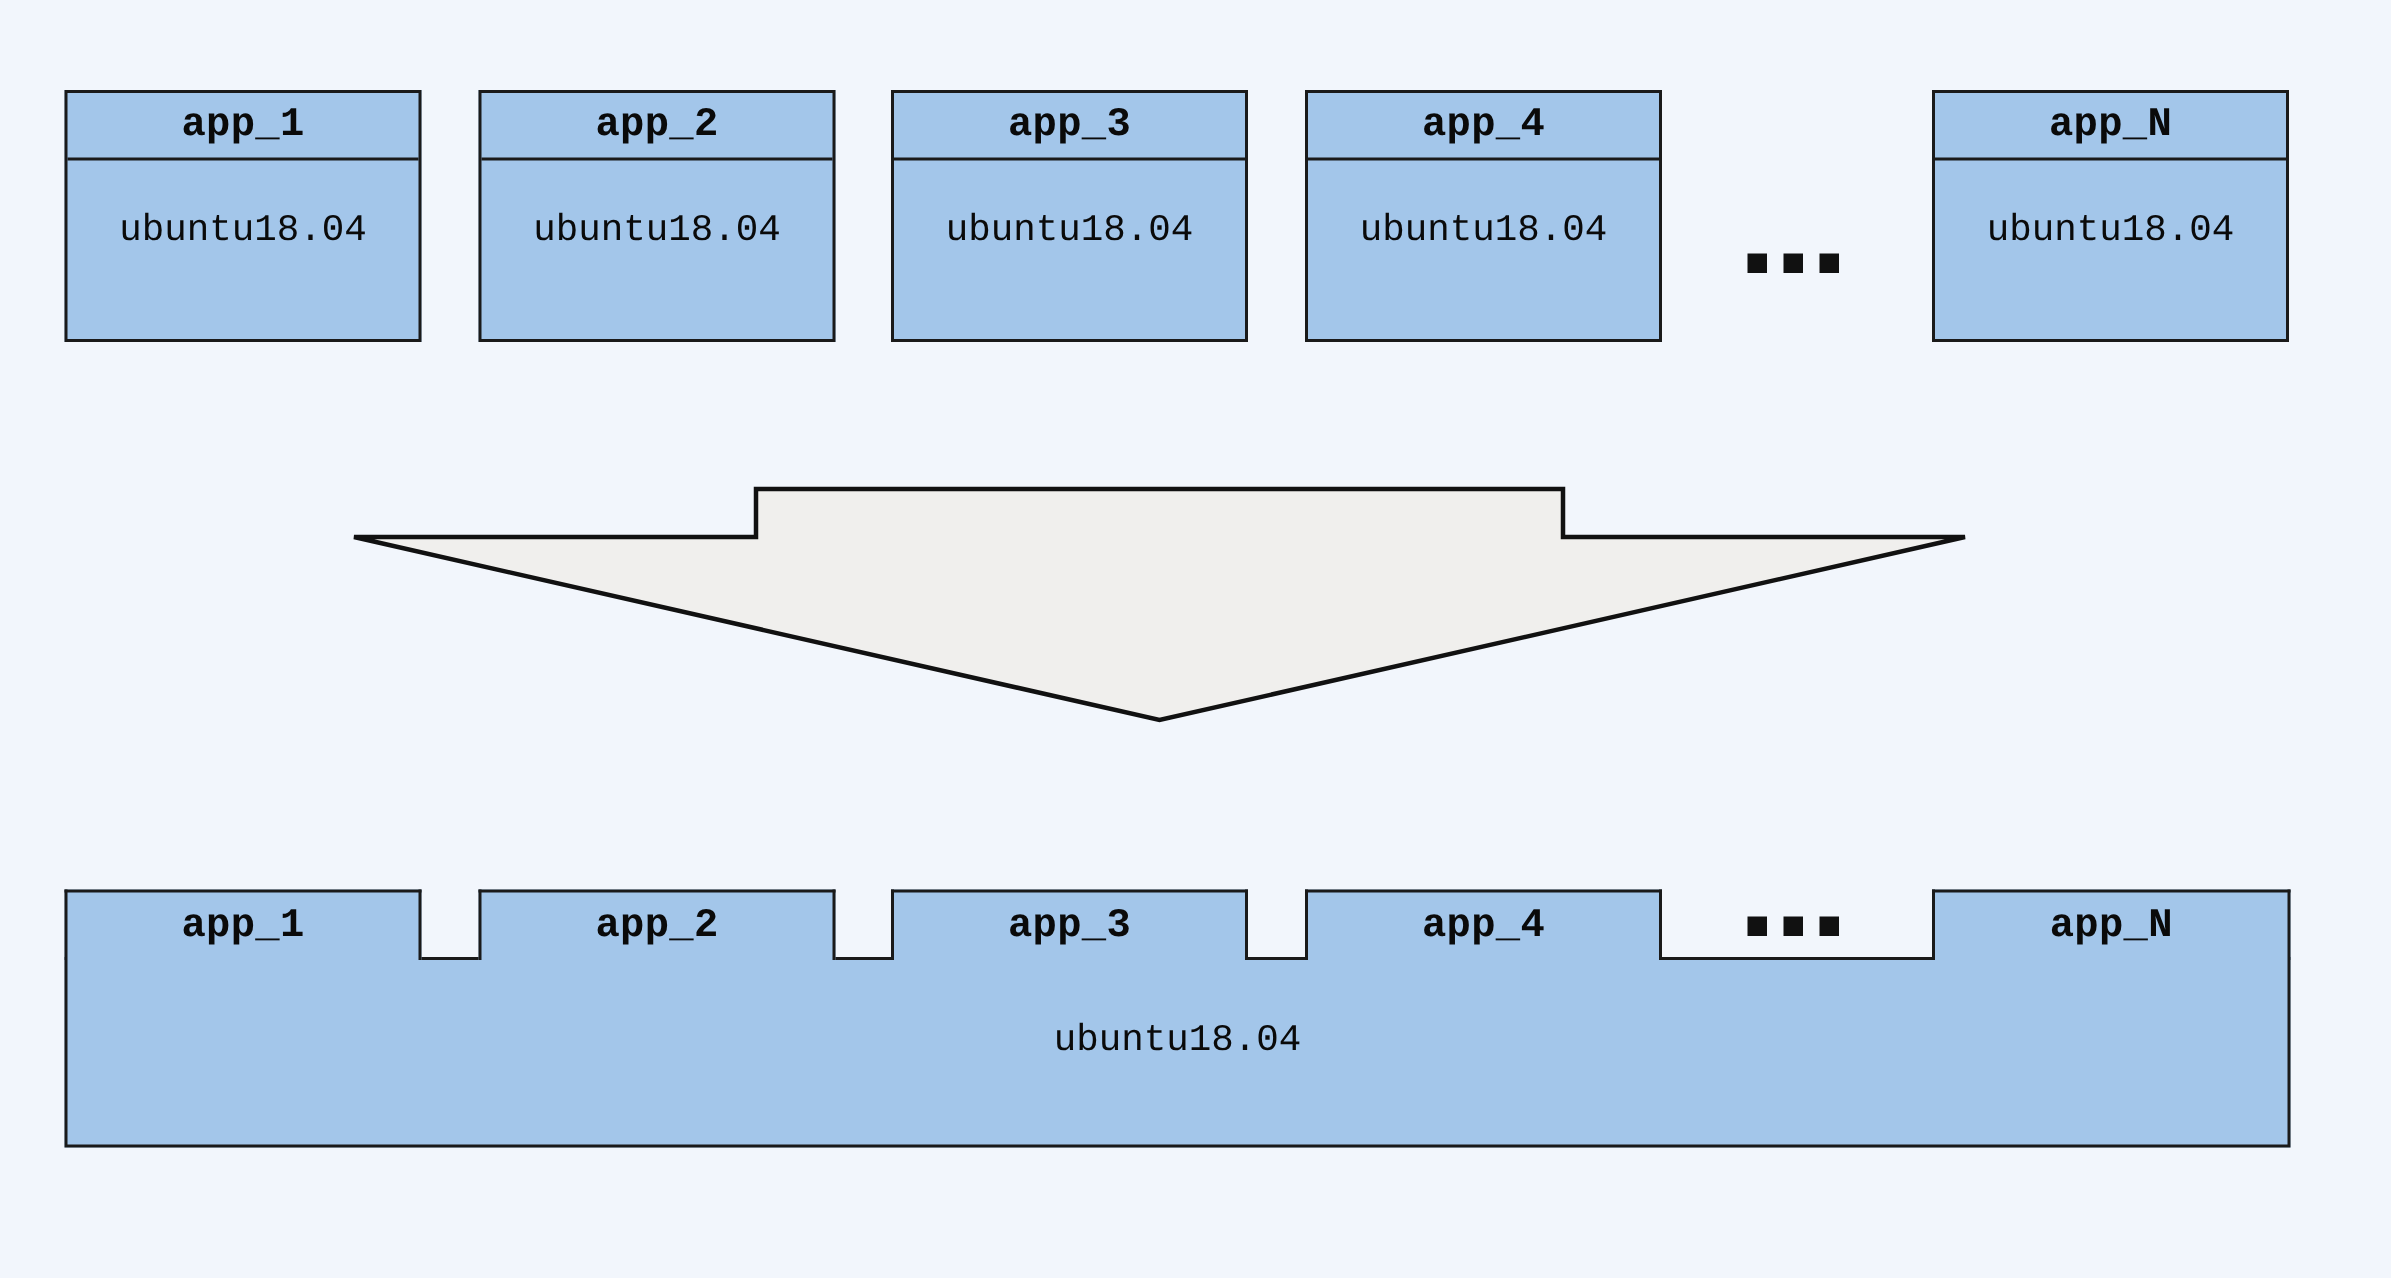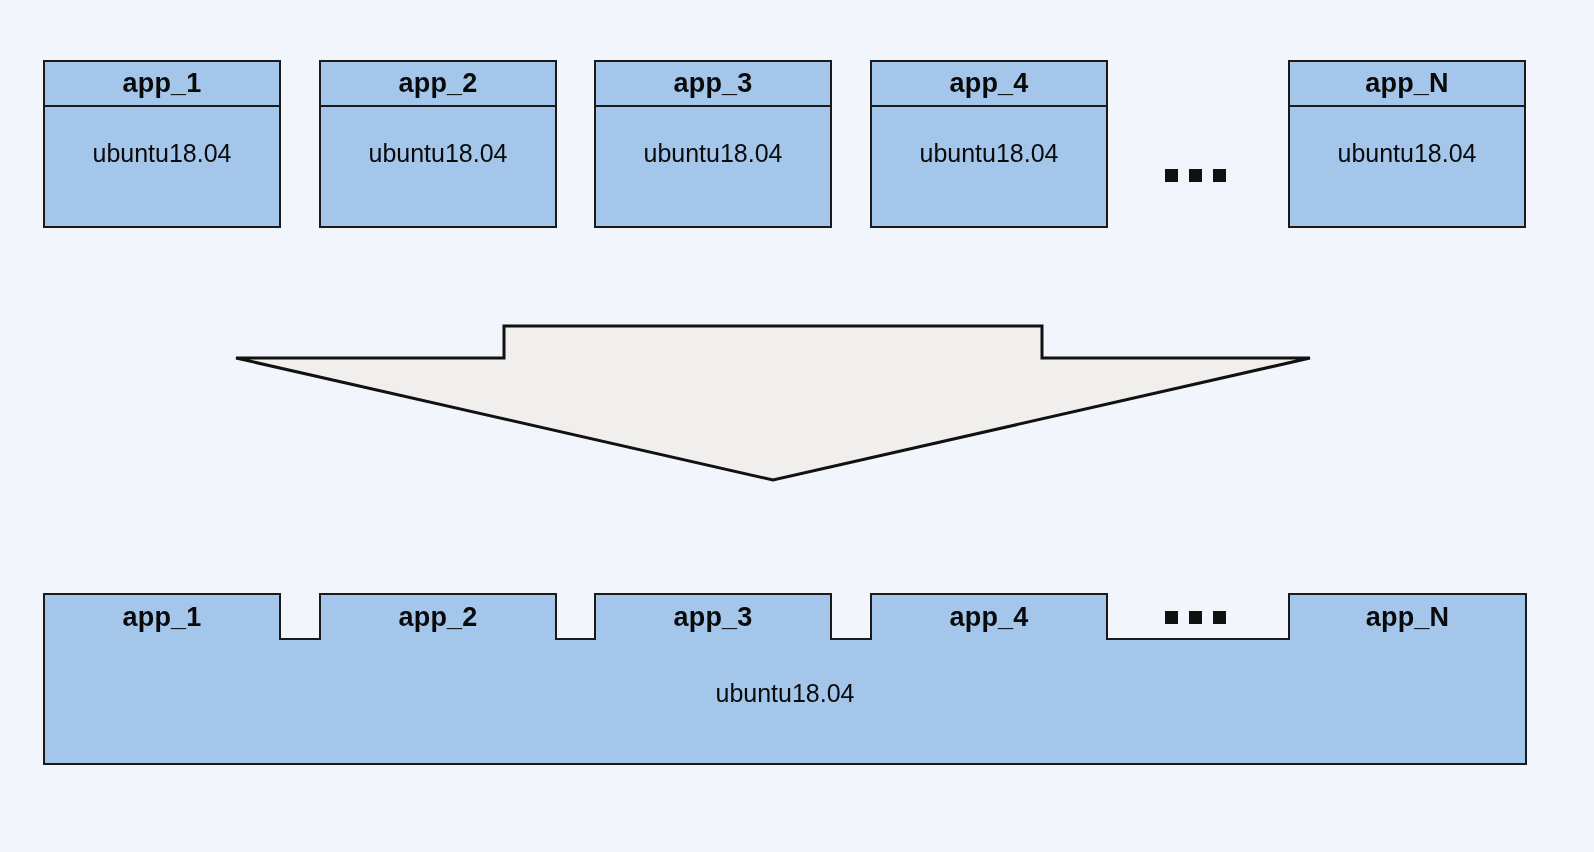--- a/index.html
+++ b/index.html
@@ -10,20 +10,21 @@
     width: 1594px;
     height: 852px;
     background: #f2f6fc;
     font-family: "Liberation Sans", sans-serif;
     overflow: hidden;
   }
   #stage {
     position: relative;
     width: 1594px;
     height: 852px;
+    font-family: Liberation Mono, monospace;
   }
 
   
   .vm-box {
     position: absolute;
     box-sizing: border-box;
     border: 2px solid #1a1a1a;
     background: #a3c6ea;
     display: flex;
     flex-direction: column;

